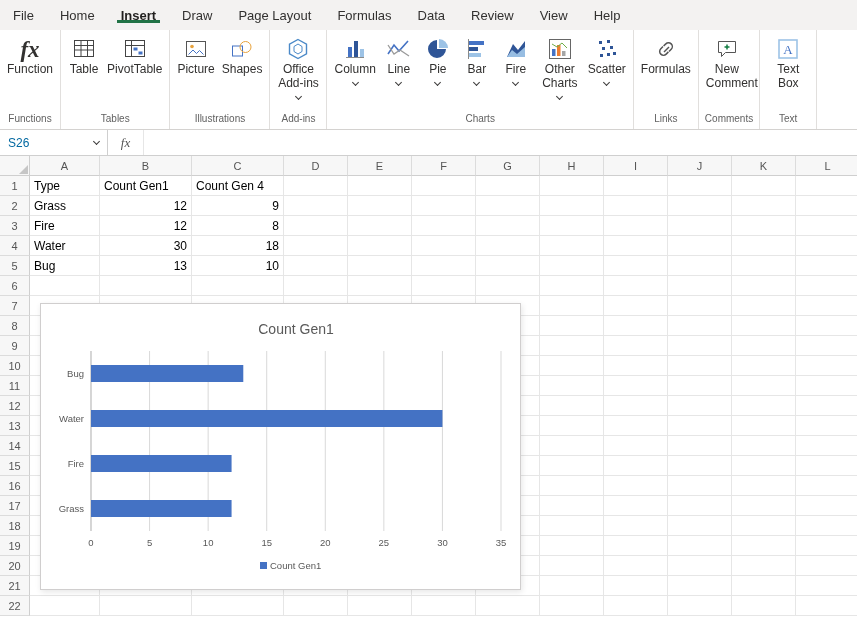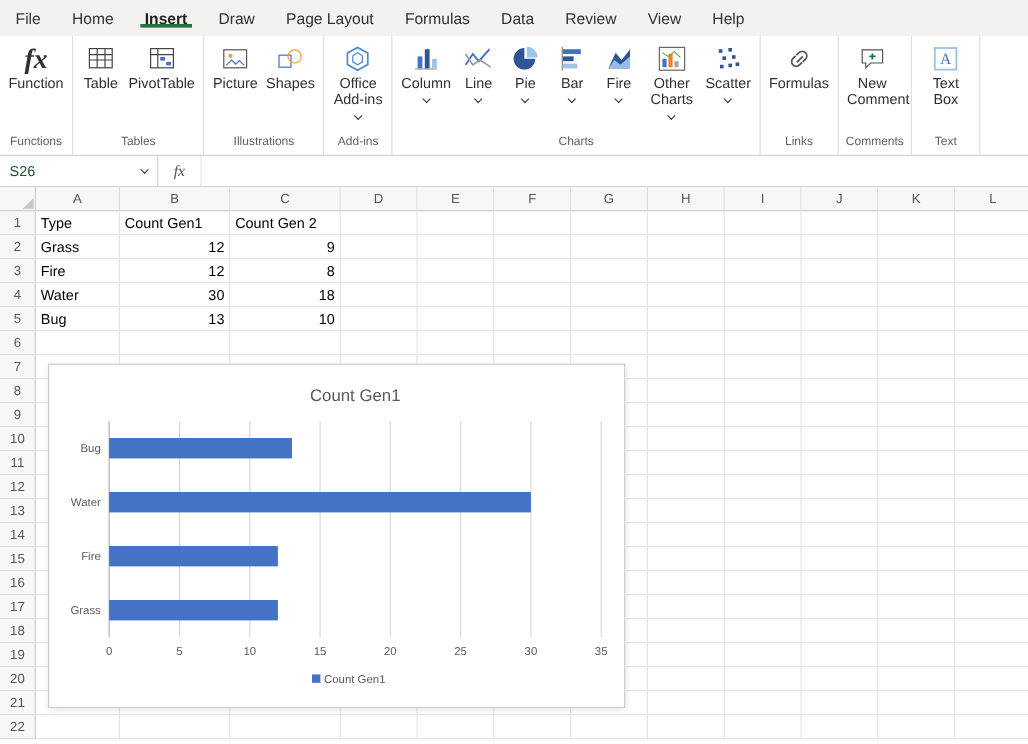--- a/index.html
+++ b/index.html
@@ -23,22 +23,22 @@
   .rgroup-label{font-size:10px;color:#616161;text-align:center;padding:2px 6px 5px;white-space:nowrap}
   .ritem{display:flex;flex-direction:column;align-items:center;gap:1px;padding:3px 3px;min-width:38px;
     background:none;border:0;font-family:inherit;cursor:pointer;border-radius:2px}
   .ricon{height:26px;display:flex;align-items:center;justify-content:center}
   .rlabel{font-size:12px;color:#323130;text-align:center;line-height:1.15}
   .rlabel.tl{max-width:42px}
   .ritem .chev{margin-top:2px}
   .fx-ico{font-family:"Liberation Serif",serif;font-style:italic;font-size:23px;color:#323130;font-weight:600;line-height:1}
   
   .formula-bar{height:26px;display:flex;align-items:stretch;border-bottom:1px solid #cfcfcf;background:#fff}
-  .name-box{width:132px;display:flex;align-items:center;justify-content:space-between;padding:0 8px;
-    font-size:12px;color:#14532d;border-right:1px solid #cfcfcf;cursor:pointer}
+  .name-box{width:108px;display:flex;align-items:center;justify-content:space-between;padding:0 8px;
+    font-size:12px;color:#0369a1;border-right:1px solid #cfcfcf;cursor:pointer}
   .fx-btn{width:36px;display:flex;align-items:center;justify-content:center;
     font-family:"Liberation Serif",serif;font-style:italic;font-size:13px;color:#555;border-right:1px solid #e6e6e6;cursor:pointer}
   .formula-input{flex:1;font-size:12px;padding:0 6px;display:flex;align-items:center}
   
   .grid-wrap{position:relative;height:464px;overflow:hidden;background:#fff}
   .hdr-row,.grow{display:flex;height:20px}
   .corner{width:30px;position:relative;background:#f7f7f7;border-right:1px solid #cfcfcf;border-bottom:1px solid #cfcfcf;flex:none}
   .corner::after{content:"";position:absolute;right:1px;bottom:1px;border-left:9px solid transparent;border-bottom:9px solid #c6c6c6}
   .chdr{background:#f7f7f7;border-right:1px solid #dcdcdc;border-bottom:1px solid #cfcfcf;
     font-size:11px;color:#555;display:flex;align-items:center;justify-content:center;flex:none}
@@ -334,21 +334,21 @@
         <div class="chdr" style="width: 64px;">H</div>
         <div class="chdr" style="width: 64px;">I</div>
         <div class="chdr" style="width: 64px;">J</div>
         <div class="chdr" style="width: 64px;">K</div>
         <div class="chdr" style="width: 64px;">L</div>
       </div>
       <div class="grow">
         <div class="rhdr">1</div>
         <div class="cell" style="width: 70px;">Type</div>
         <div class="cell" style="width: 92px;">Count Gen1</div>
-        <div class="cell" style="width: 92px;">Count Gen 2</div>
+        <div class="cell" style="width: 92px;">Count Gen 4</div>
         <div class="cell" style="width: 64px;"></div>
         <div class="cell" style="width: 64px;"></div>
         <div class="cell" style="width: 64px;"></div>
         <div class="cell" style="width: 64px;"></div>
         <div class="cell" style="width: 64px;"></div>
         <div class="cell" style="width: 64px;"></div>
         <div class="cell" style="width: 64px;"></div>
         <div class="cell" style="width: 64px;"></div>
         <div class="cell" style="width: 64px;"></div>
       </div>

